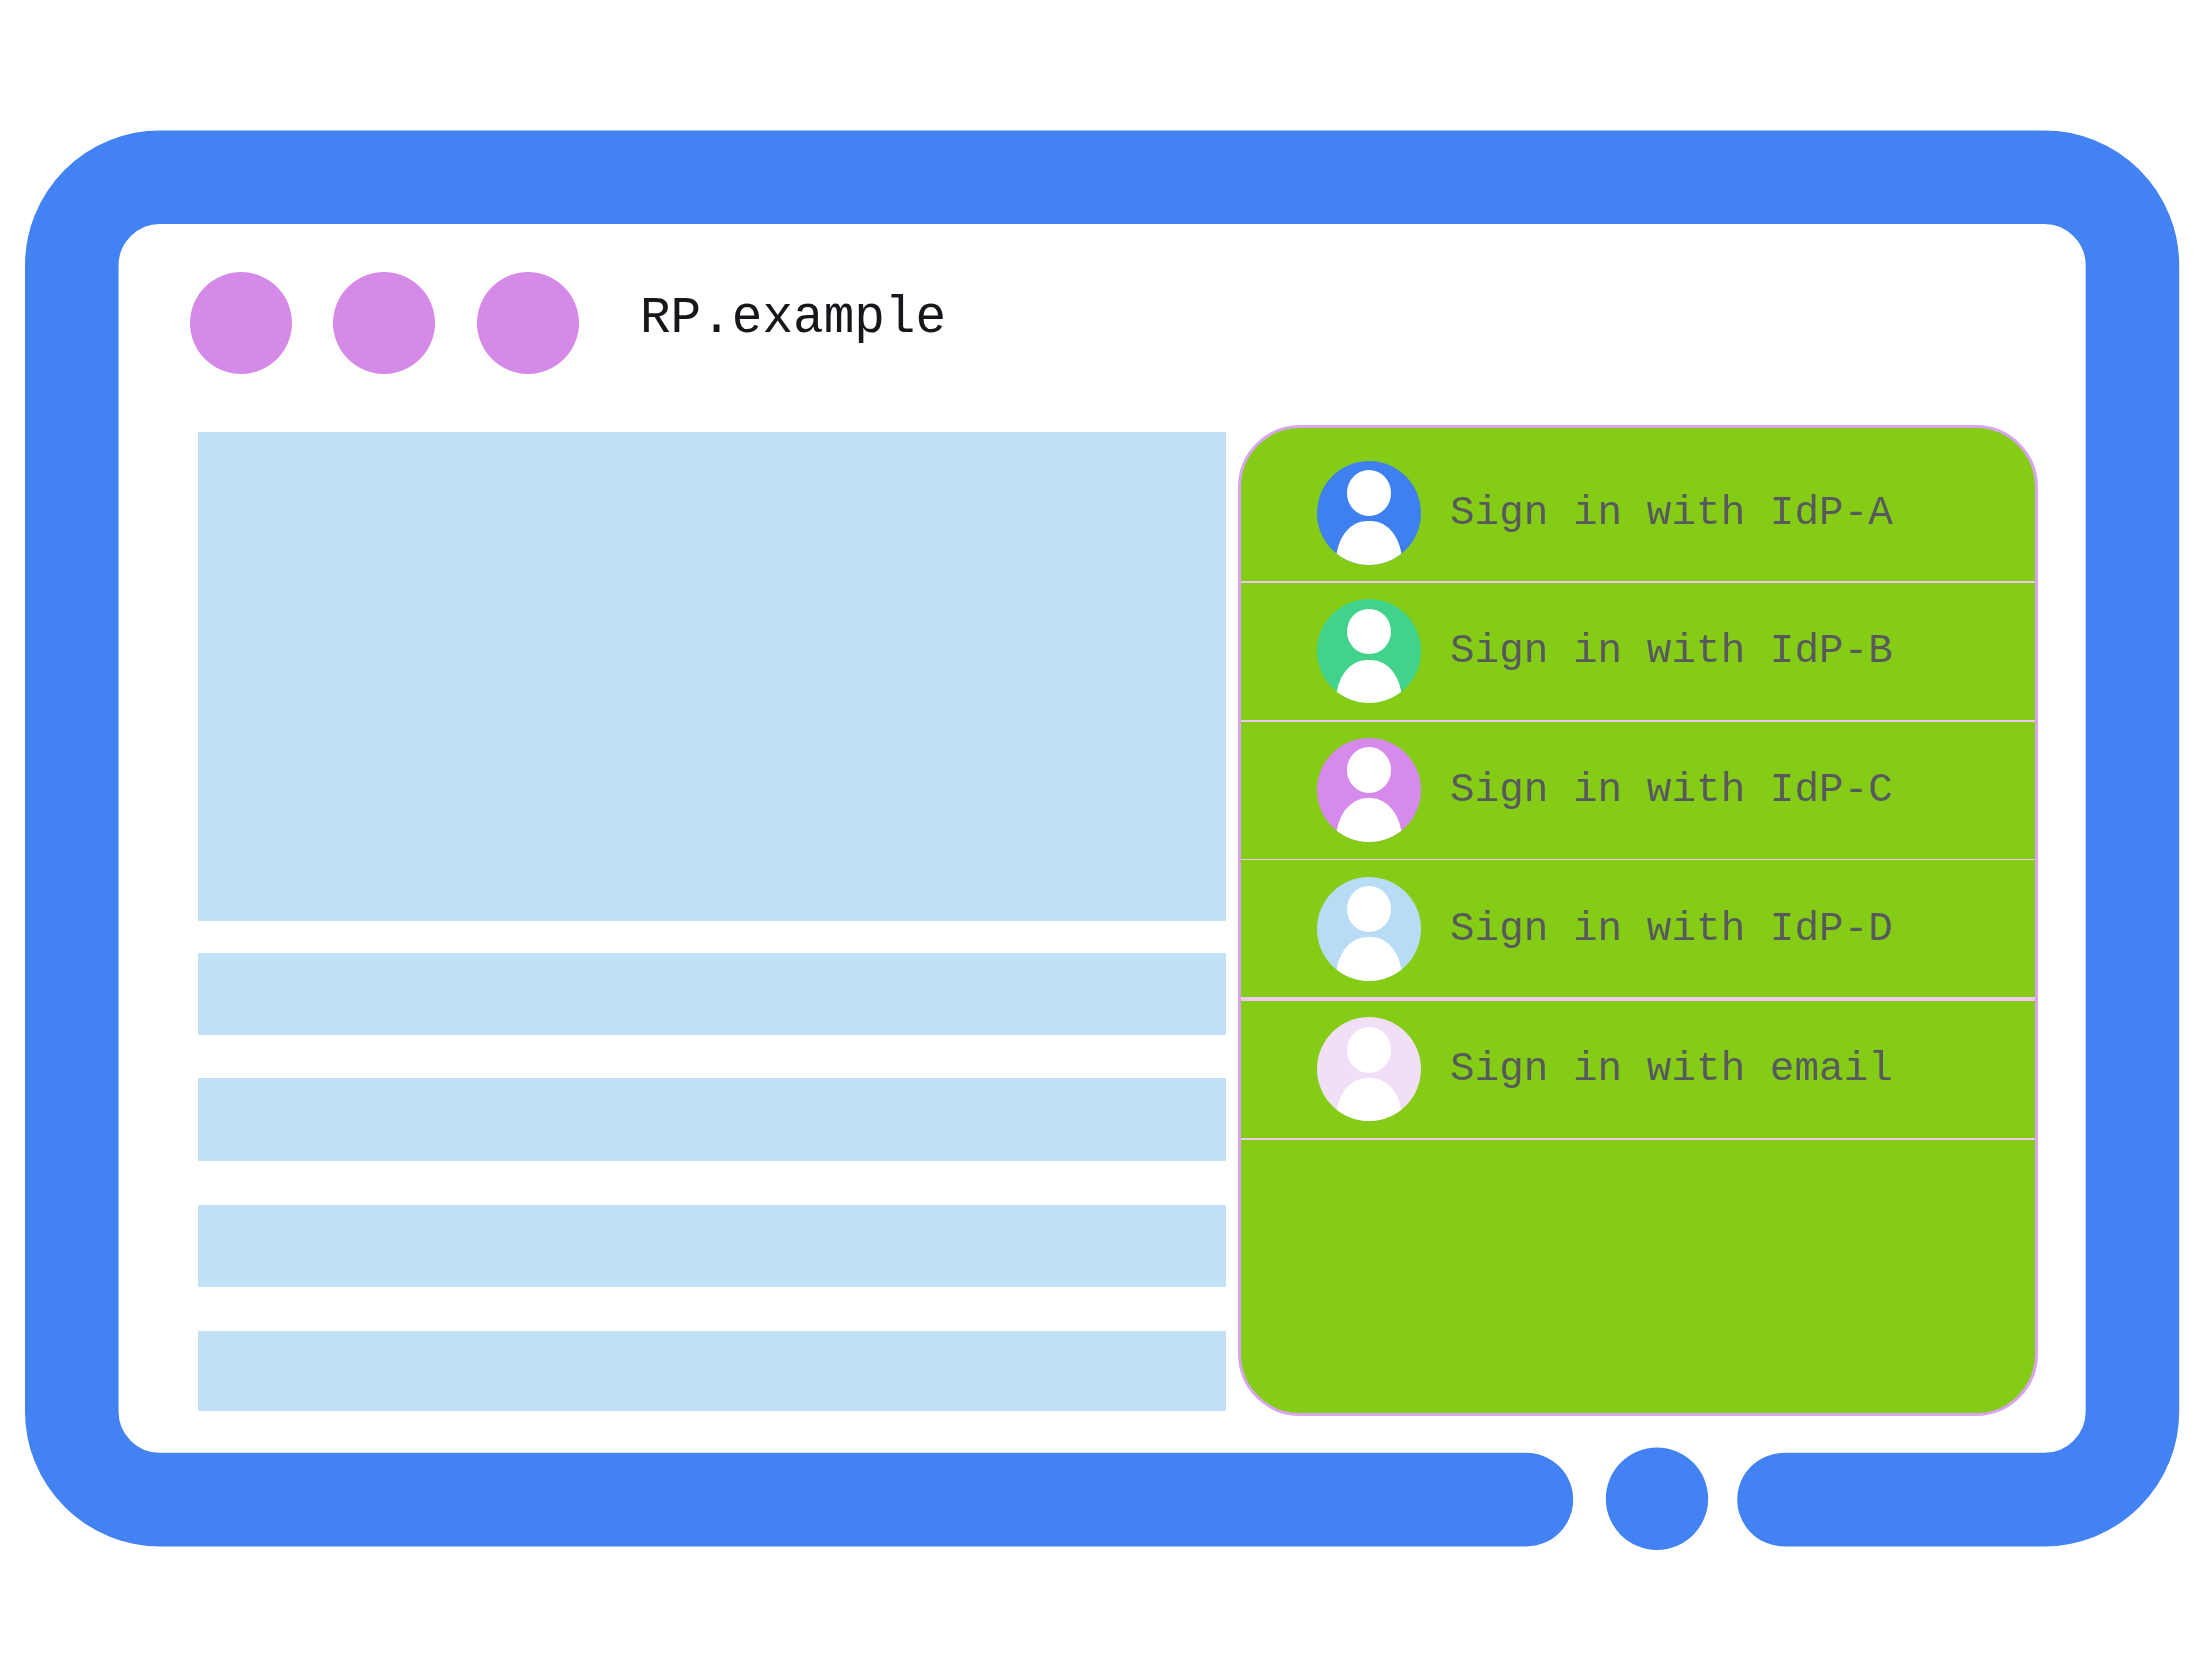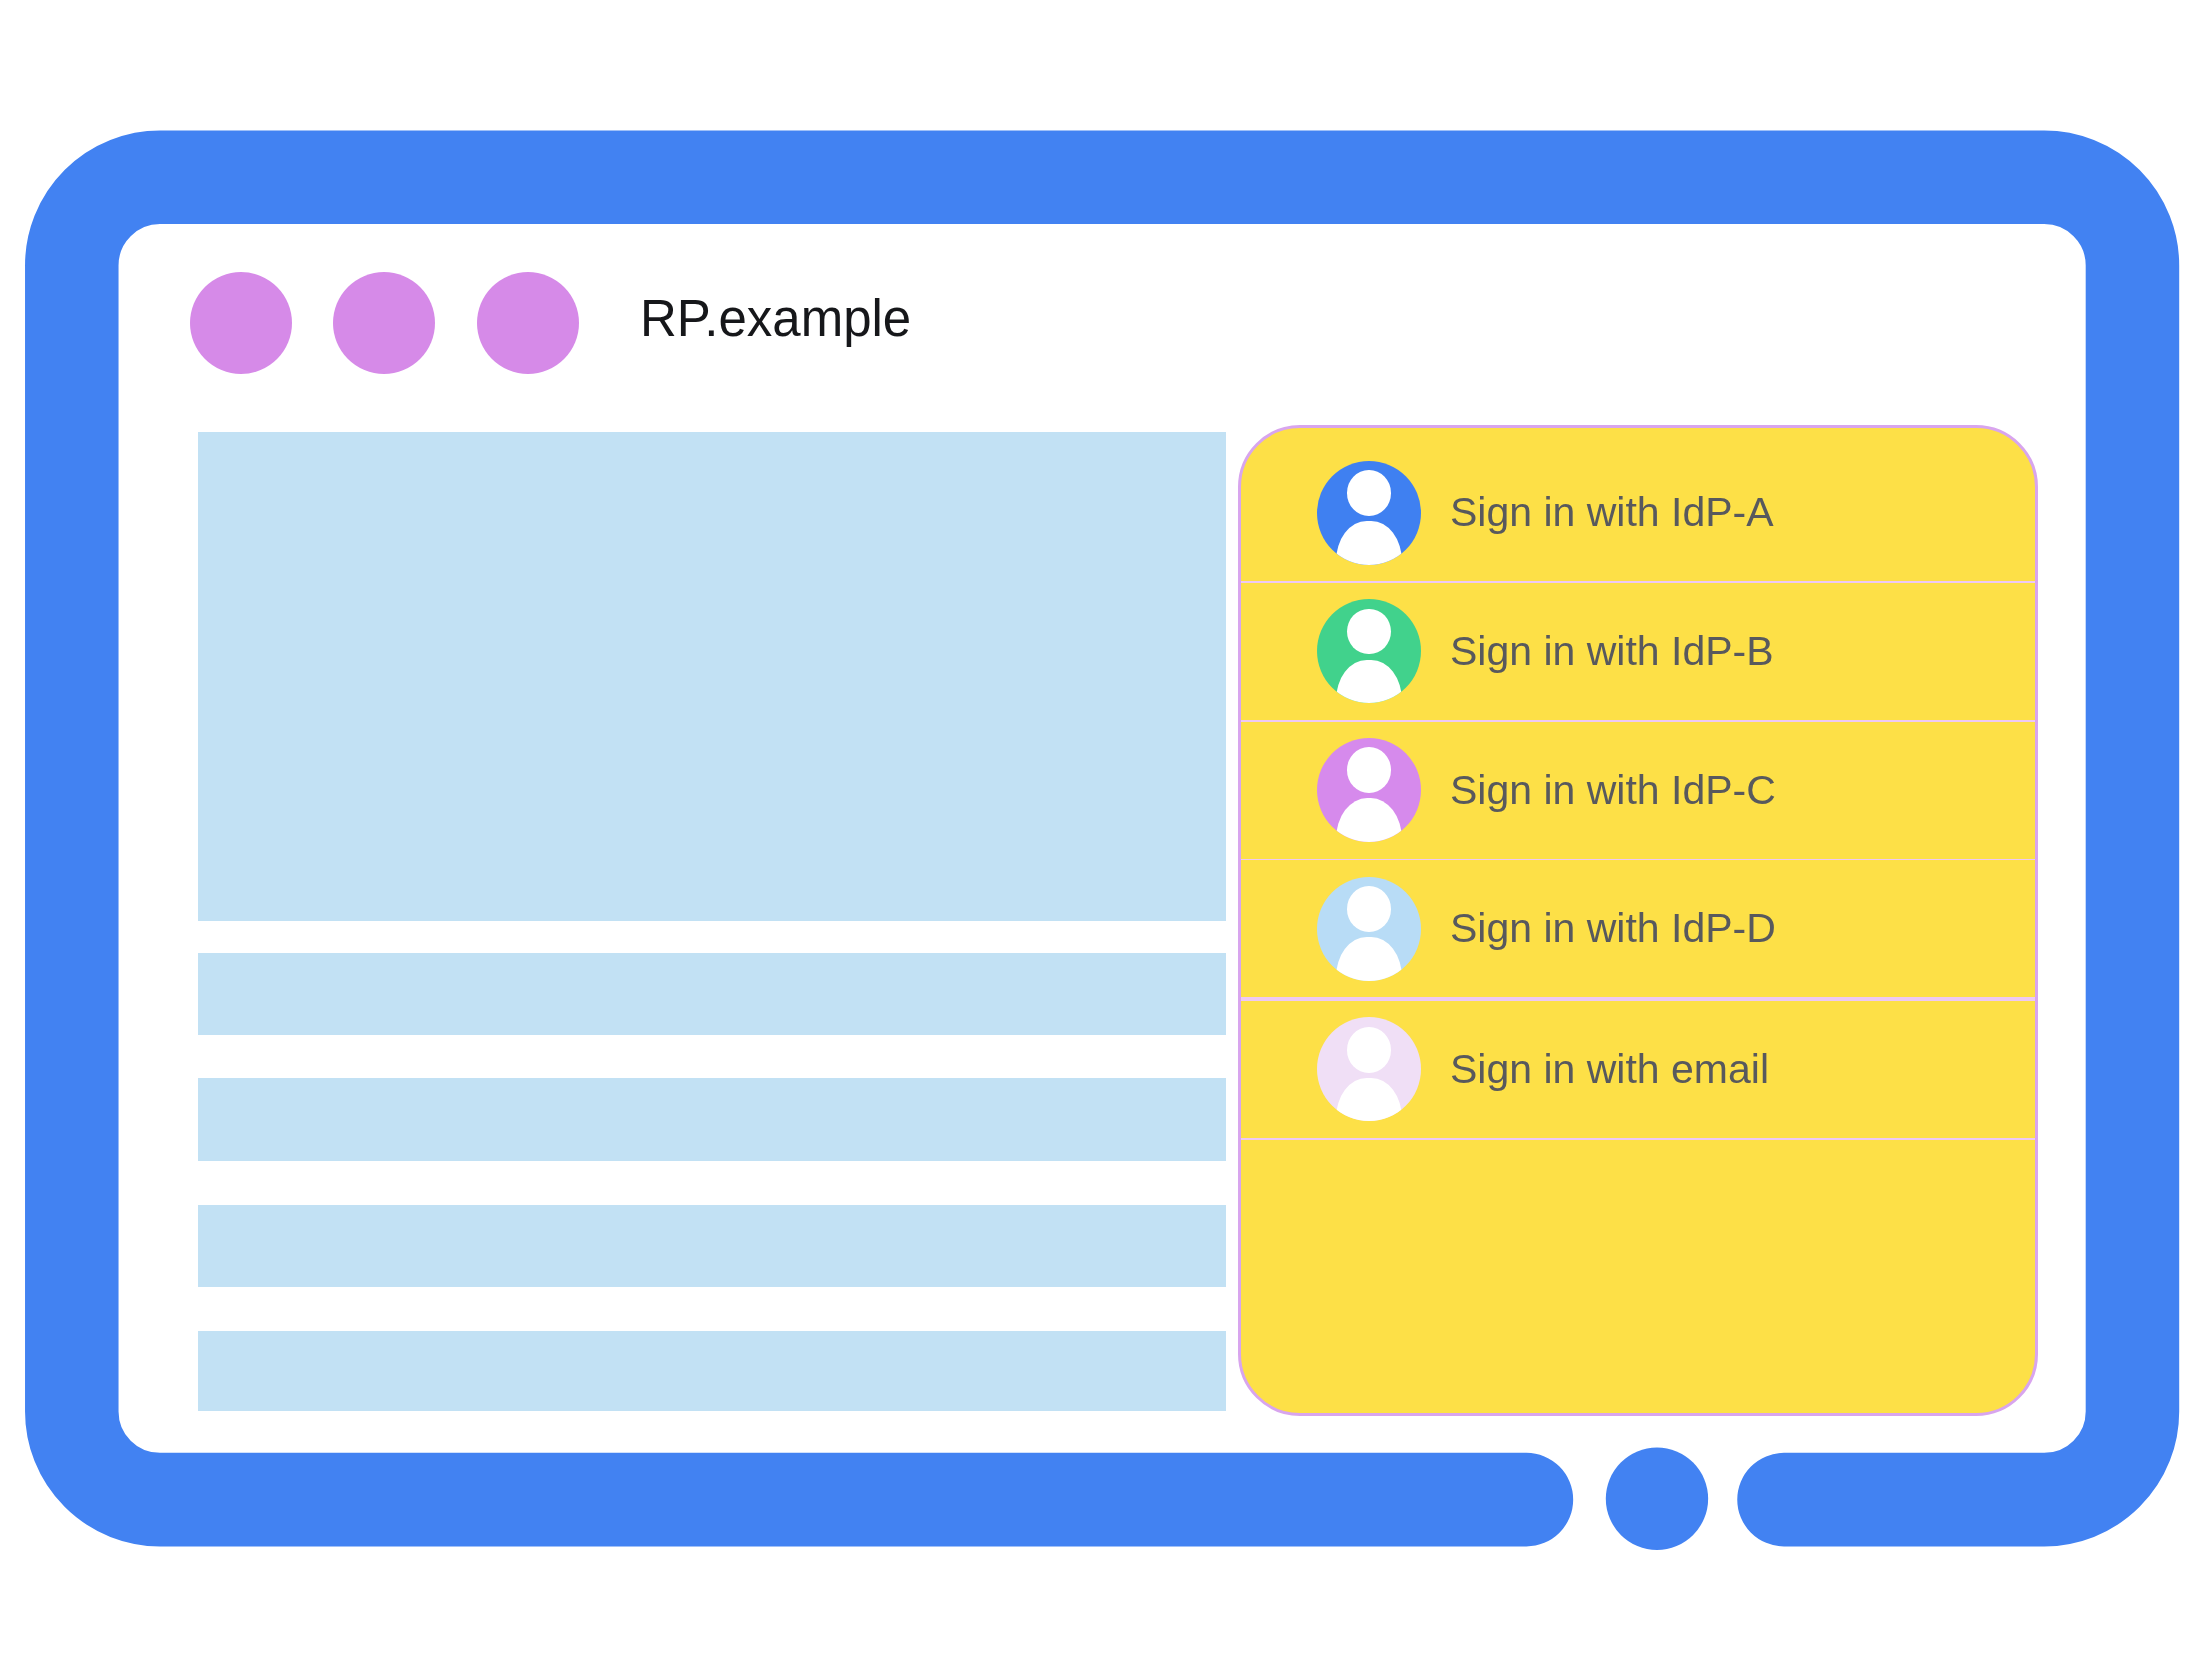--- a/index.html
+++ b/index.html
@@ -1,18 +1,18 @@
 <!DOCTYPE html>
 <html style="--frame_blue: #4282f2; --content_block_blue: #c2e1f4; --panel_border_purple: #d8a5ee; --divider_pink: #eec9f3; --titlebar_dot_purple: #d68ae8; --label_gray: #58595d; --title_black: #16171a;font-size:14px"><head>
 <meta charset="utf-8">
 <style>
   html,body{margin:0;padding:0;background:#ffffff;}
   .canvas{
     position:relative;width:2206px;height:1654px;overflow:hidden;
-    background:#ffffff;font-family:Liberation Sans, sans-serif;
+    background:#ffffff;font-family:Liberation Mono, monospace;
   }
   
   .frame-svg{position:absolute;left:0;top:0;width:2206px;height:1654px;}
 
   
   .win-dot{position:absolute;top:272px;width:102px;height:102px;border-radius:50%;
     background:var(--titlebar_dot_purple);}
   .page-title{position:absolute;left:640px;top:290px;font-size:51px;line-height:58px;
     color:var(--title_black);letter-spacing:0px;}
 
@@ -21,21 +21,21 @@
   .ph-hero{top:432px;height:489px;}
   .ph-l1{top:953px;height:82px;}
   .ph-l2{top:1078px;height:83px;}
   .ph-l3{top:1205px;height:82px;}
   .ph-l4{top:1331px;height:80px;}
 
   
   .panel{
     position:absolute;left:1238px;top:425px;width:800px;height:991px;
     box-sizing:border-box;border:3.5px solid var(--panel_border_purple);
-    border-radius:62px;background:#fde047;
+    border-radius:62px;background:#84cc16;
     display:flex;flex-direction:column;padding-top:16px;
   }
   .option-row{
     height:137px;display:flex;align-items:center;
     padding-left:76px;box-sizing:border-box;cursor:pointer;background:transparent;
   }
   .divider{height:1.8px;background:var(--divider_pink);flex:none;}
   .avatar{
     position:relative;width:104px;height:104px;border-radius:50%;
     overflow:hidden;flex:none;

